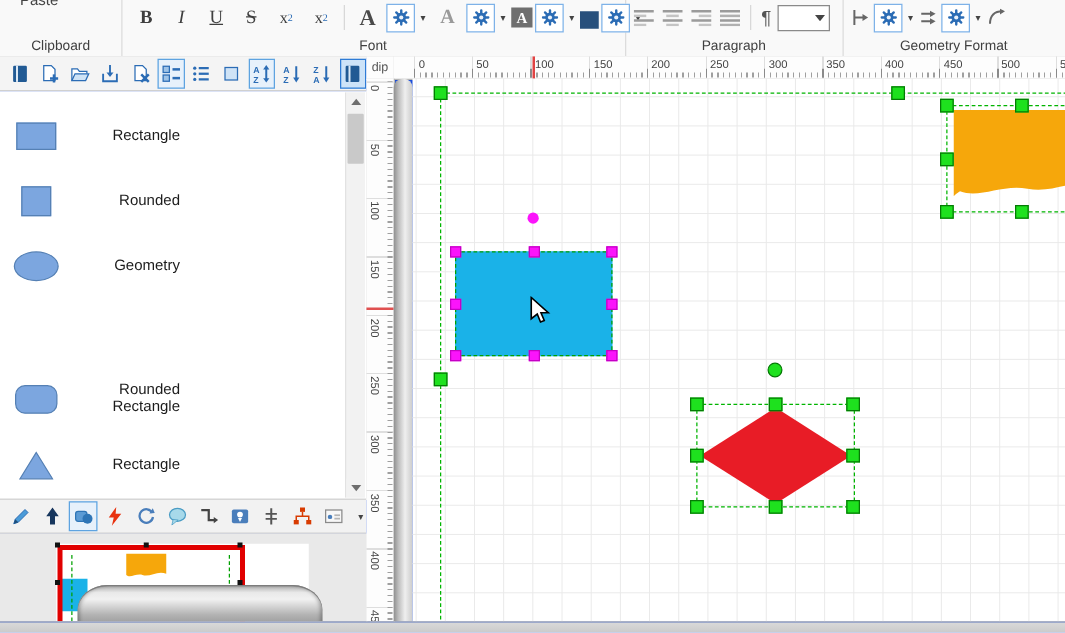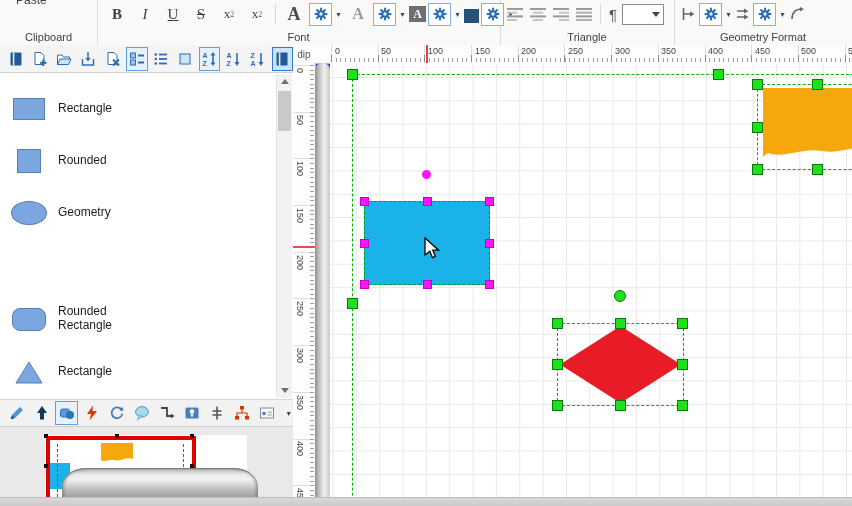--- a/index.html
+++ b/index.html
@@ -27,21 +27,21 @@
   .combo{width:40px;height:19px;border:1px solid #8a8a8a;background:#fff;position:relative;}
   .combo .chev{position:absolute;right:3px;top:7px;width:0;height:0;border-left:4px solid transparent;border-right:4px solid transparent;border-top:5px solid #444;}
   #paste-label{position:absolute;left:16px;top:-7px;font-size:12px;color:#444;}
 
   
   #left-toolbar{position:absolute;left:0;top:45px;width:293px;height:28px;background:#f4f4f4;border-bottom:1px solid #d0d0d0;display:flex;align-items:center;gap:3px;padding-left:5px;box-sizing:border-box;}
   .tbtn{width:22px;height:22px;display:flex;align-items:center;justify-content:center;border:1px solid transparent;}
   .tbtn.sel{border:1px solid #5ea3e0;background:#e7f1fb;}
   .tbtn.sel2{border:1px solid #2f7cd6;background:#cde3f8;}
   #shape-list{position:absolute;left:0;top:73px;width:293px;height:326px;background:#fff;border-right:1px solid #c8c8c8;border-bottom:1px solid #c8c8c8;overflow:hidden;}
-  .sl-row{position:absolute;left:0;width:270px;height:46px;display:flex;align-items:center;}
+  .sl-row{position:absolute;left:0;width:270px;height:46px;display:flex;align-items:center;text-align:right;}
   .sl-iconbox{width:58px;display:flex;align-items:center;justify-content:center;flex:none;}
   .sl-label{font-size:12px;color:#1c1c1c;line-height:1.15;width:86px;}
   .shape-rect{width:30px;height:20px;border:1px solid #5580b4;}
   .shape-square{width:22px;height:22px;border:1px solid #5580b4;}
   .shape-ellipse{width:34px;height:22px;border:1px solid #5580b4;border-radius:50%;}
   .shape-circle{width:25px;height:25px;border:1px solid #5580b4;border-radius:50%;}
   .shape-rrect{width:32px;height:21px;border:1px solid #5580b4;border-radius:8px;}
   
   #sl-scroll{position:absolute;right:1px;top:1px;width:15px;height:324px;background:#f2f2f2;border-left:1px solid #e2e2e2;}
   .sb-btn{position:absolute;left:0;width:15px;height:15px;background:#f2f2f2;display:flex;align-items:center;justify-content:center;}
@@ -221,21 +221,21 @@
         </div>
       <div class="caret">▾</div>
       <svg width="16" height="16">
           <path d="M3,13 Q3,3 13,3" stroke="#666" stroke-width="1.6" fill="none"></path>
           <path d="M11,1 L15,3 L11,5.5 Z" fill="#666"></path>
         </svg>
     </div>
 
     <span class="rib-label" style="left:0;width:97px">Clipboard</span>
     <span class="rib-label" style="left:97px;width:403px">Font</span>
-    <span class="rib-label" style="left:500px;width:174px">Triangle</span>
+    <span class="rib-label" style="left:500px;width:174px">Paragraph</span>
     <span class="rib-label" style="left:674px;width:178px">Geometry Format</span>
   </div>
 
   <div id="left-toolbar">
     <div class="tbtn">
         <svg width="16" height="16">
           <rect x="2.5" y="1.5" width="11" height="13" rx="1" fill="#215a94"></rect>
           <rect x="4.8" y="1.5" width="1.6" height="13" fill="#dce9f6"></rect>
         </svg>
       </div>

